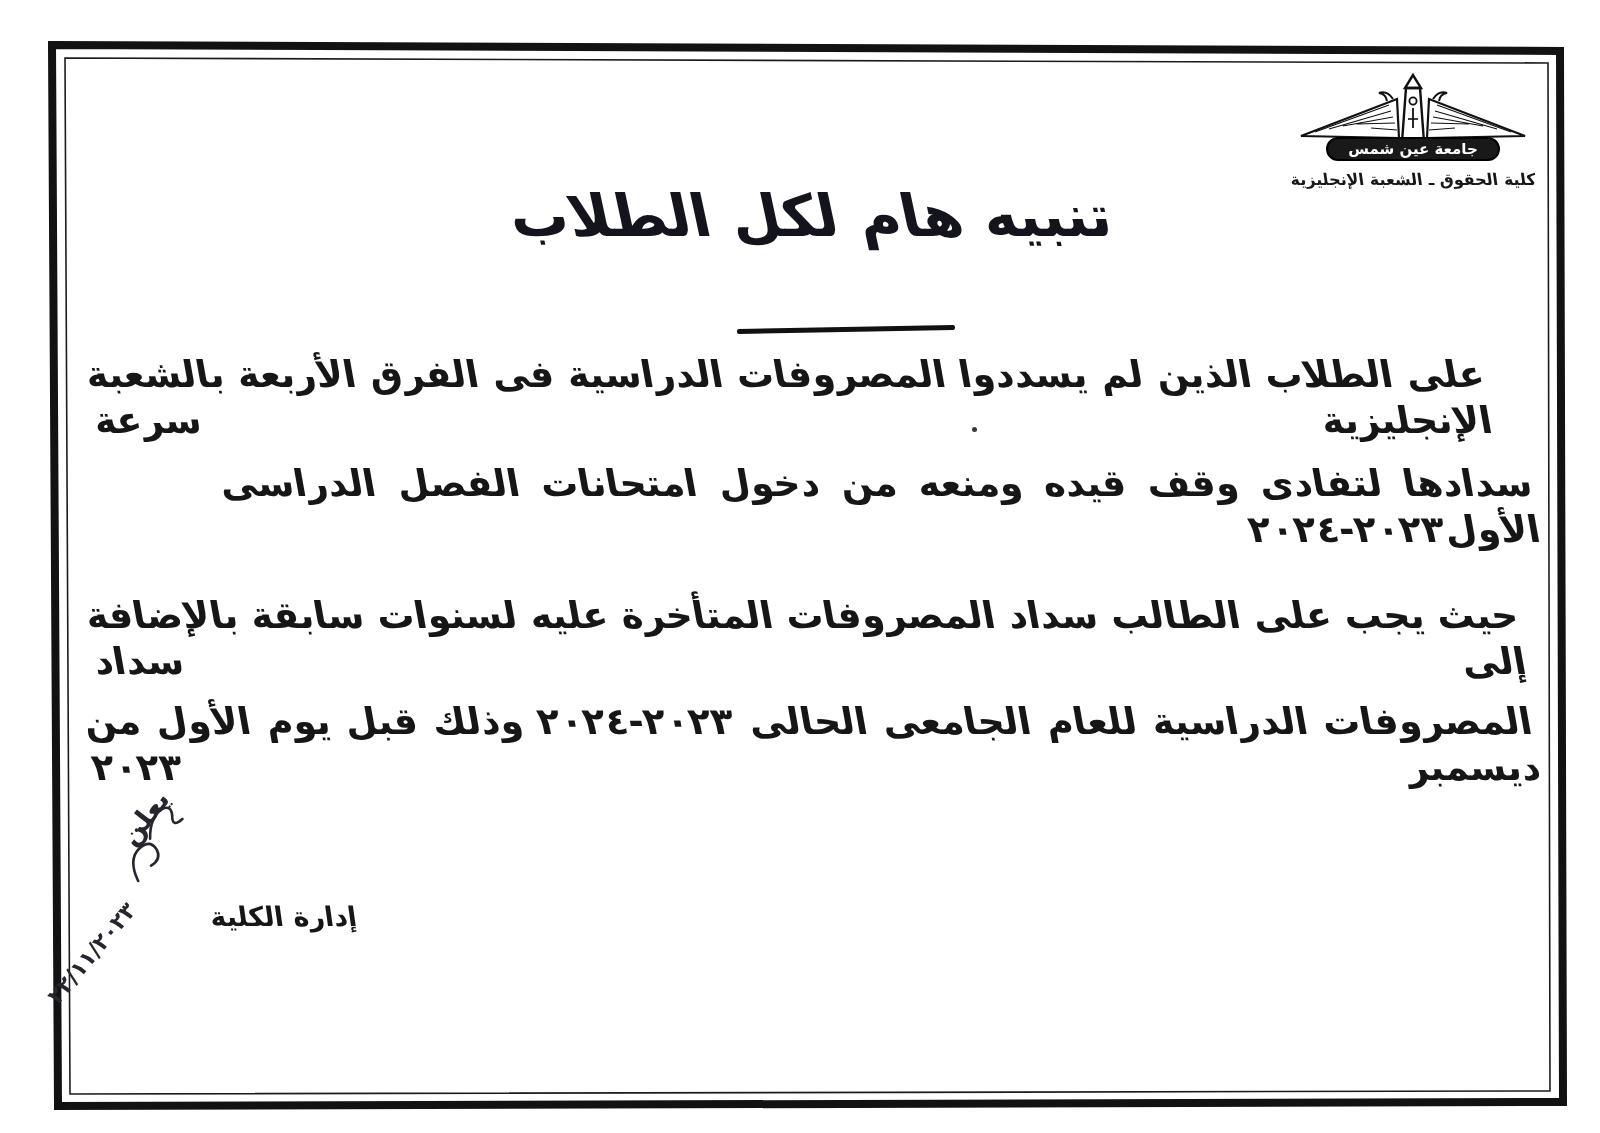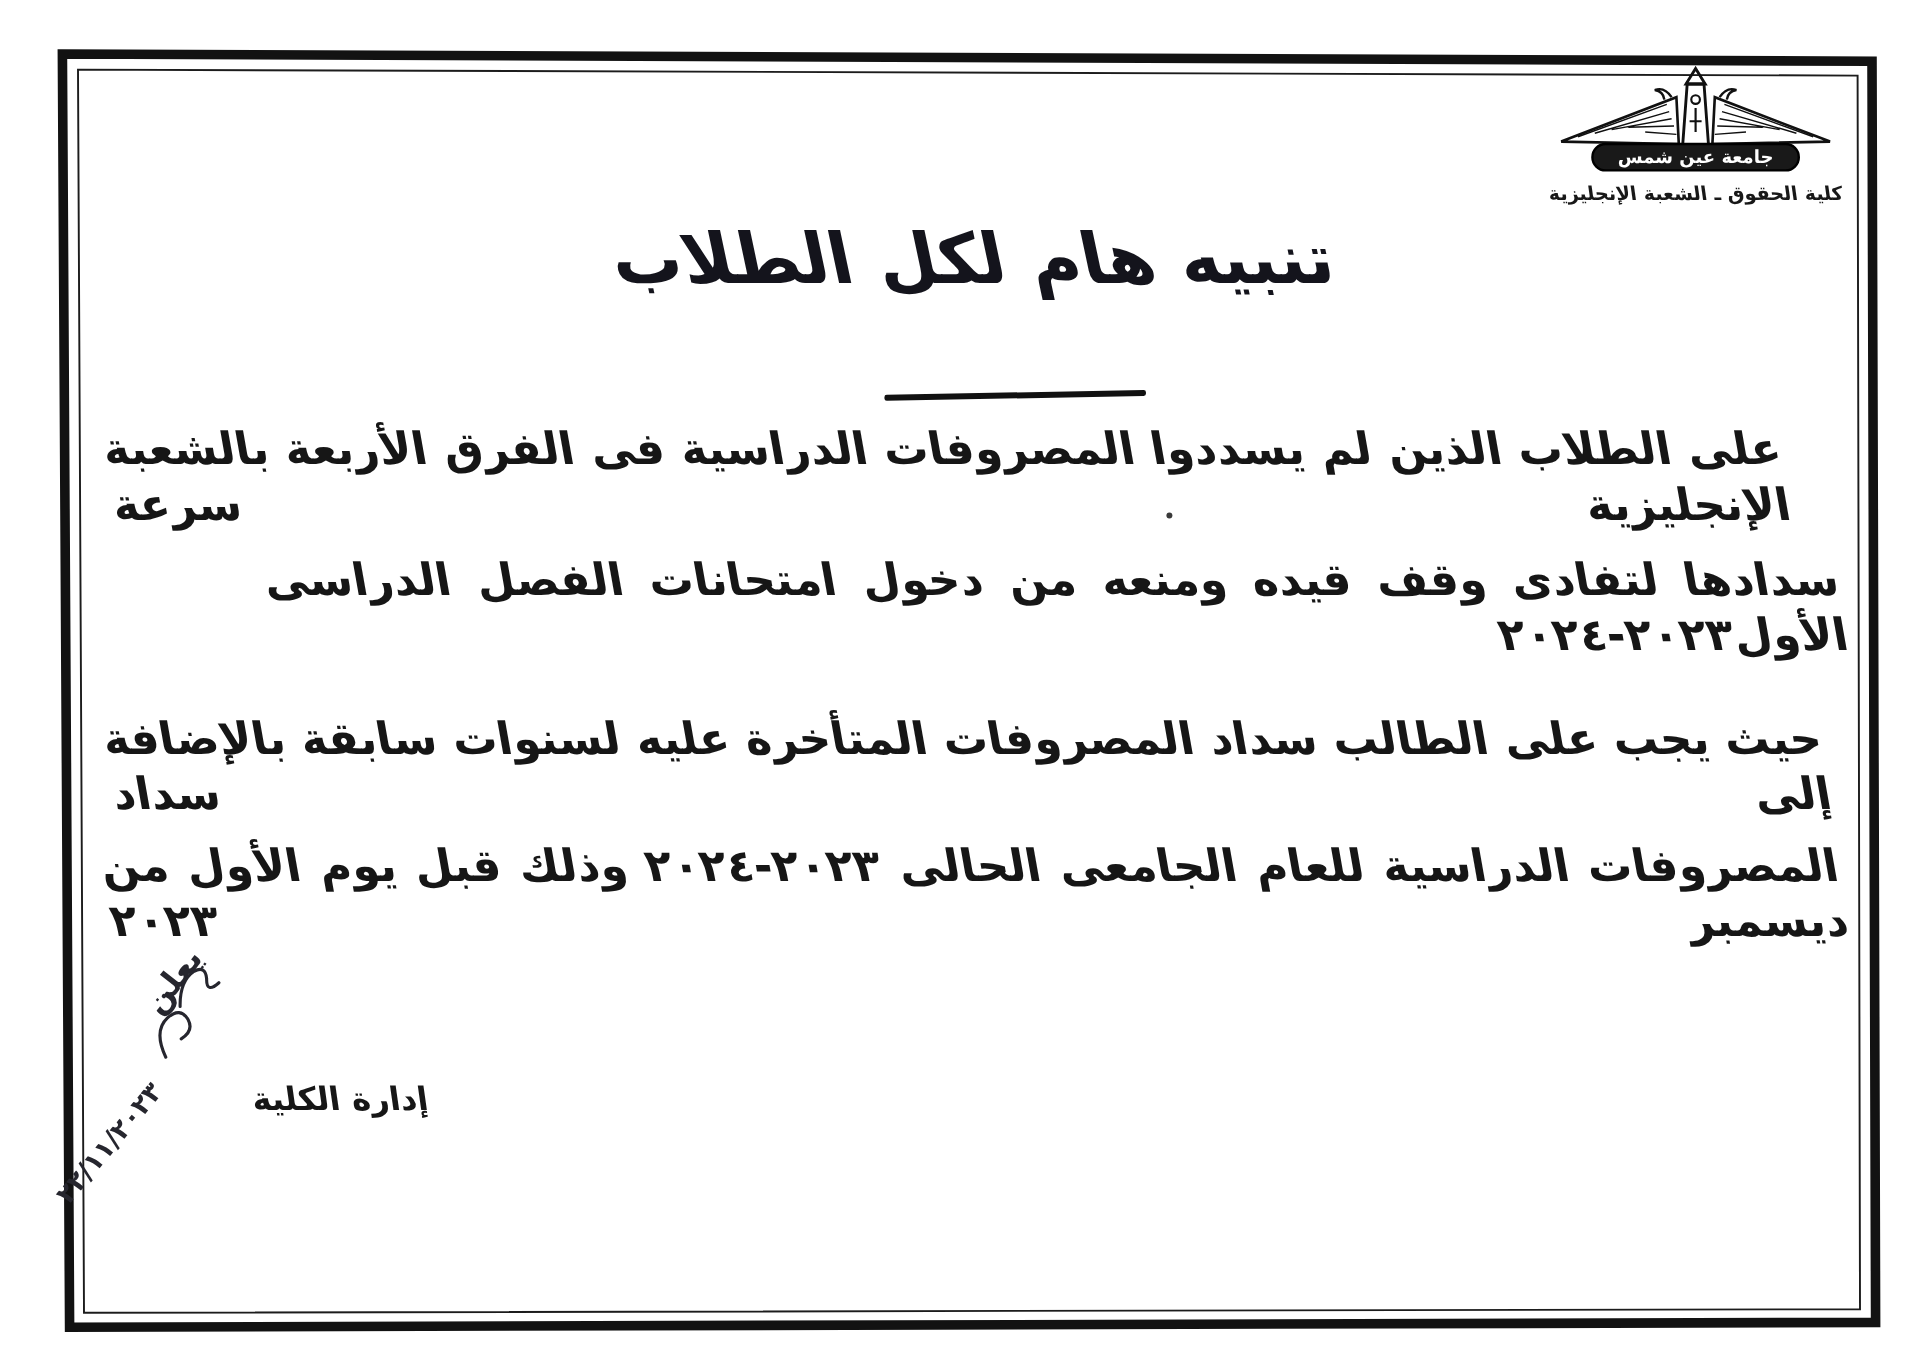--- a/index.html
+++ b/index.html
@@ -7,21 +7,21 @@
     position:relative; width:1600px; height:1133px; overflow:hidden;
     background:#ffffff; color:#161616;
     font-family:"DejaVu Sans", sans-serif;
   }
   svg { display:block; }
 
   
   .frame { position:absolute; left:0; top:0; }
 
   
-  .logo-wrap { position:absolute; left:1285px; top:54px; width:256px; }
+  .logo-wrap { position:absolute; left:1285px; top:72px; width:256px; }
   .logo-caption {
     margin-top:2px; text-align:center; direction:rtl;
     font-size:16px; font-weight:bold; transform:skewX(8deg);
     color:#181818;
   }
 
   
   .title {
     position:absolute; top:182px; left:20px; right:0;
     text-align:center; direction:rtl;

